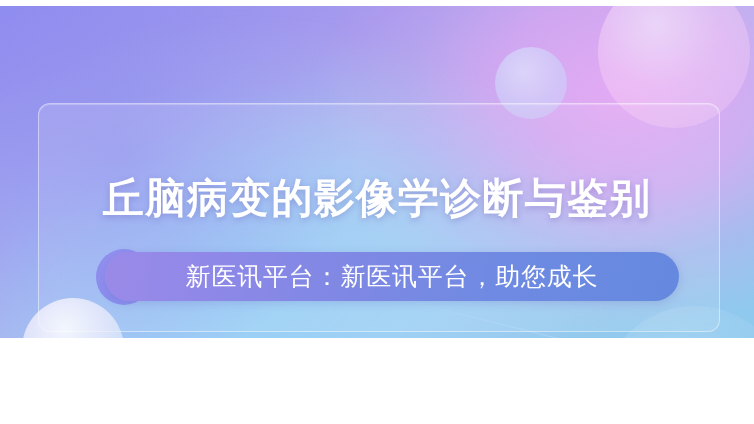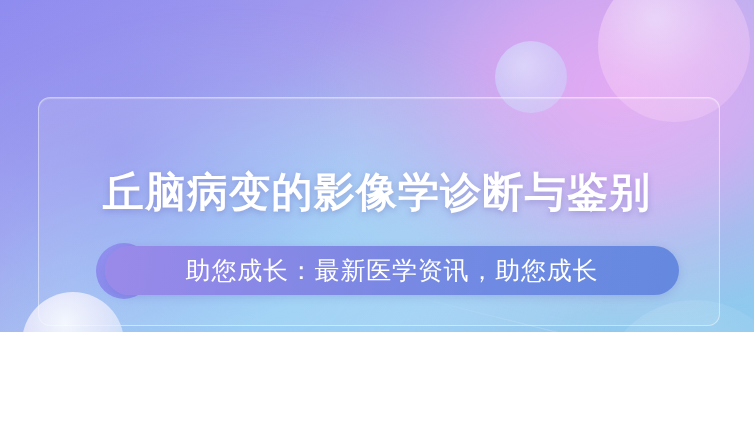--- a/index.html
+++ b/index.html
@@ -6,20 +6,21 @@
     margin: 0;
     padding: 0;
     background: #ffffff;
   }
   #slide {
     position: relative;
     width: 754px;
     height: 332px;
     overflow: hidden;
     font-family: "Liberation Sans", "DejaVu Sans", sans-serif;
+    margin-top: 6px;
   }
 
   
   .bg-base {
     position: absolute;
     inset: 0;
     background: linear-gradient(150deg,
         #8f8cf0 0%,
         #9a95ee 16%,
         #a79bee 30%,
@@ -220,17 +221,17 @@
   <div class="deco circle-white-bottom"></div>
 
   <div class="streak streak-a"></div>
   <div class="streak streak-b"></div>
 
   <div class="content">
 
     <h1 class="title">丘脑病变的影像学诊断与鉴别</h1>
 
     <div class="subtitle-pill">
-      <span class="subtitle-text">助您成长：最新医学资讯，助您成长</span>
+      <span class="subtitle-text">新医讯平台：新医讯平台，助您成长</span>
     </div>
 
   </div>
 </div>
 
 </body></html>

